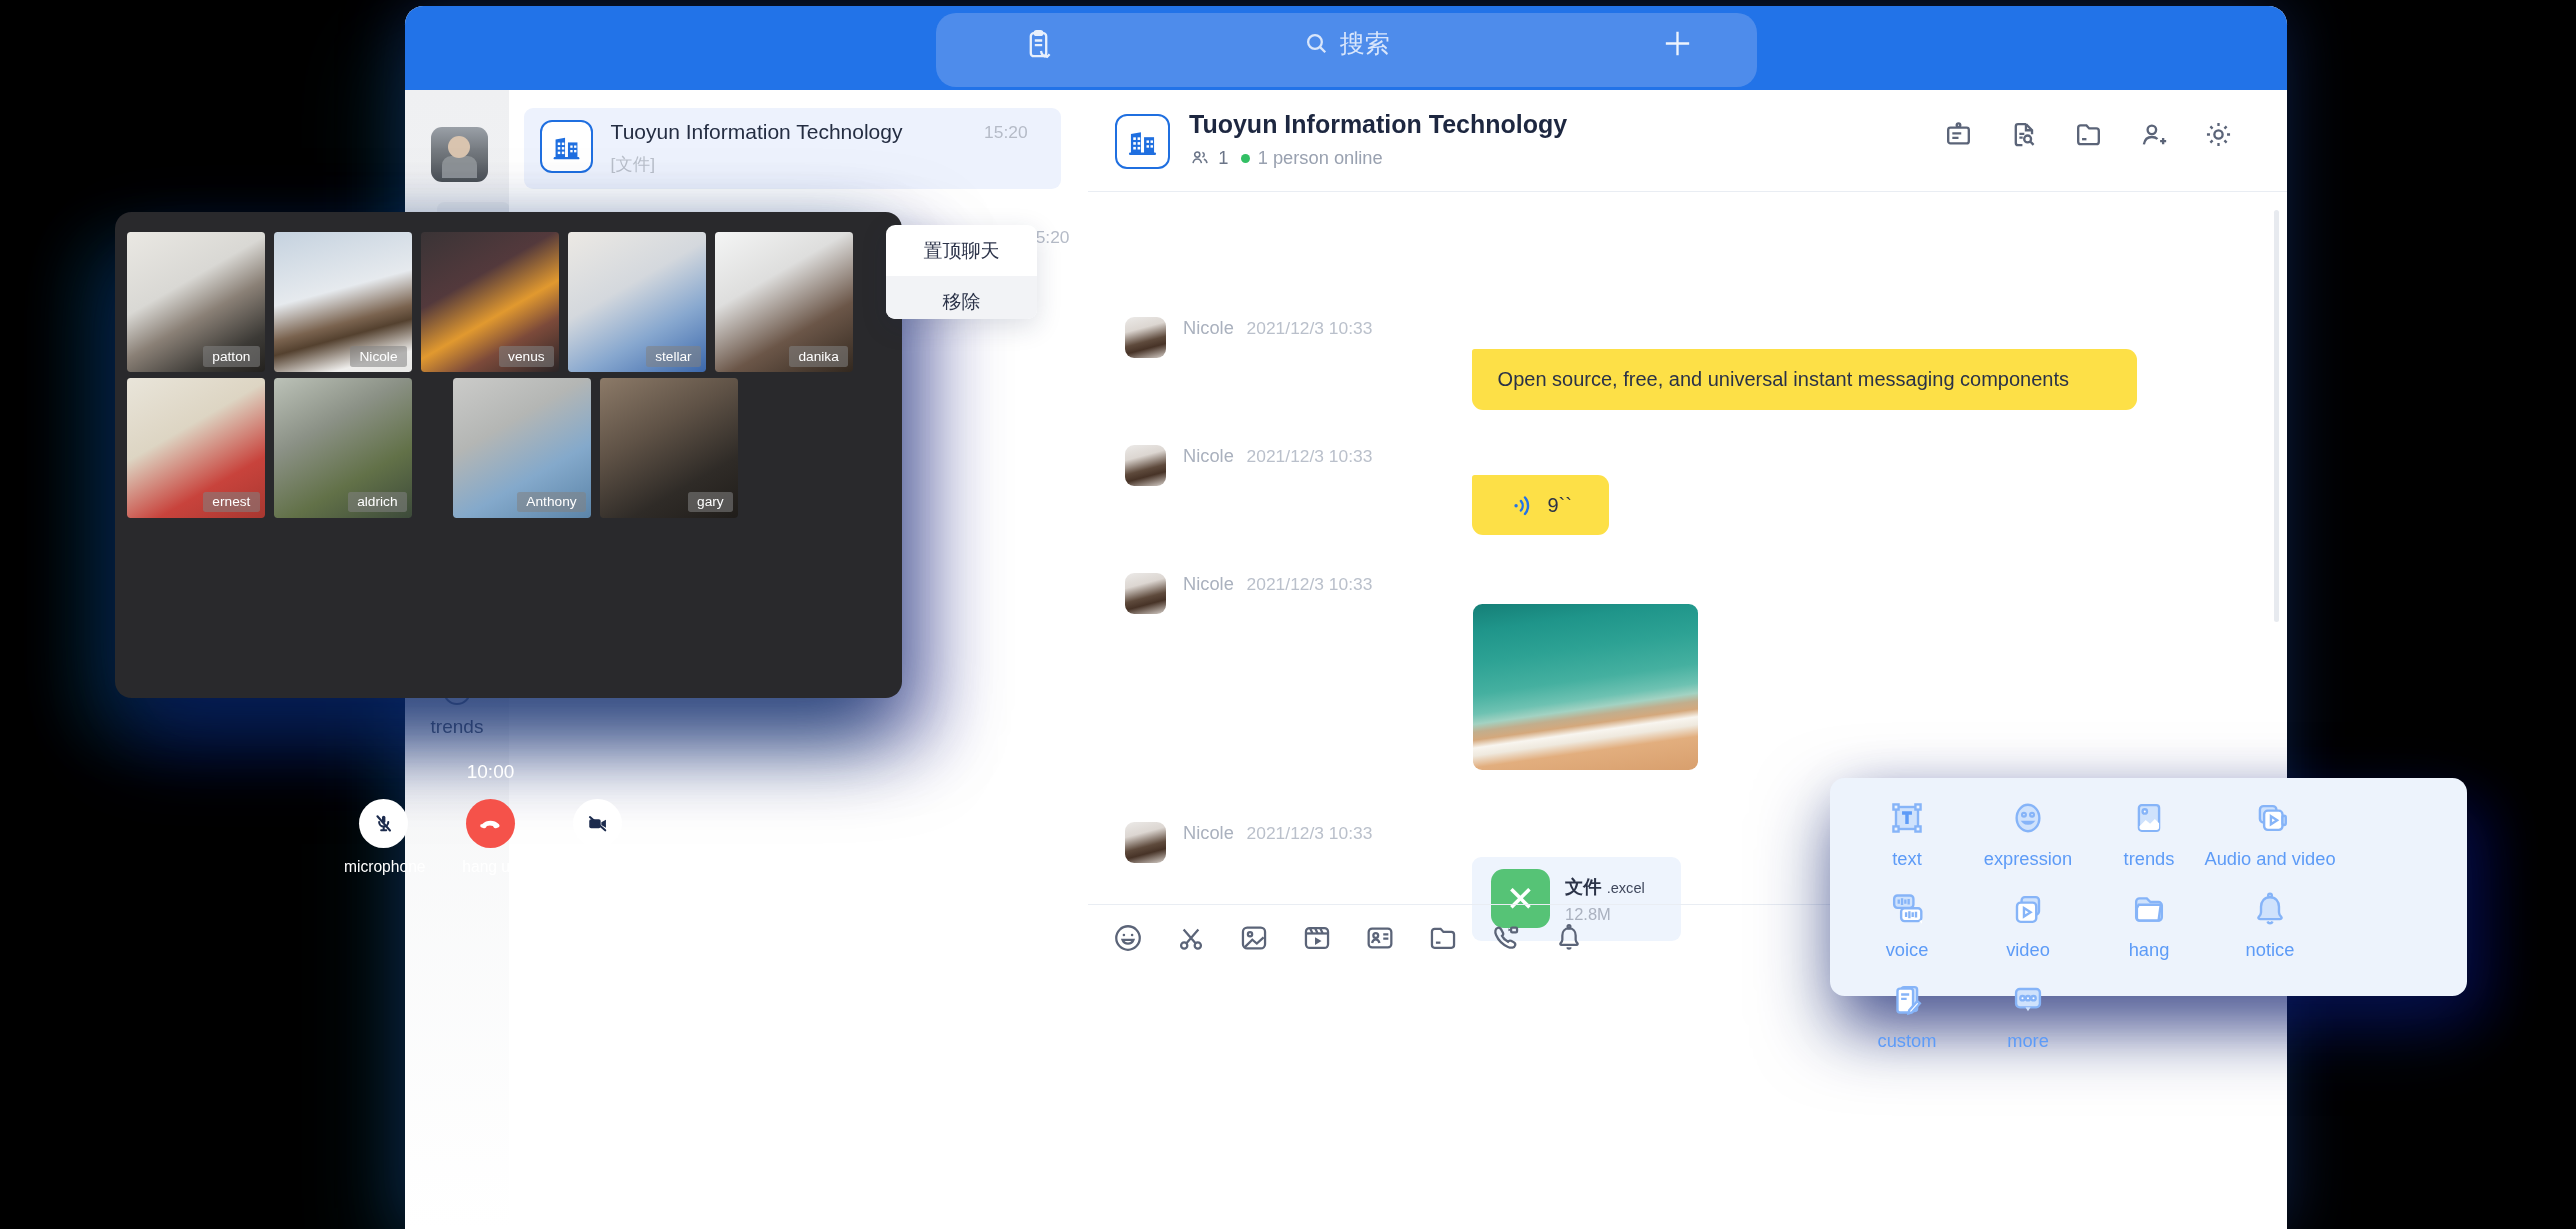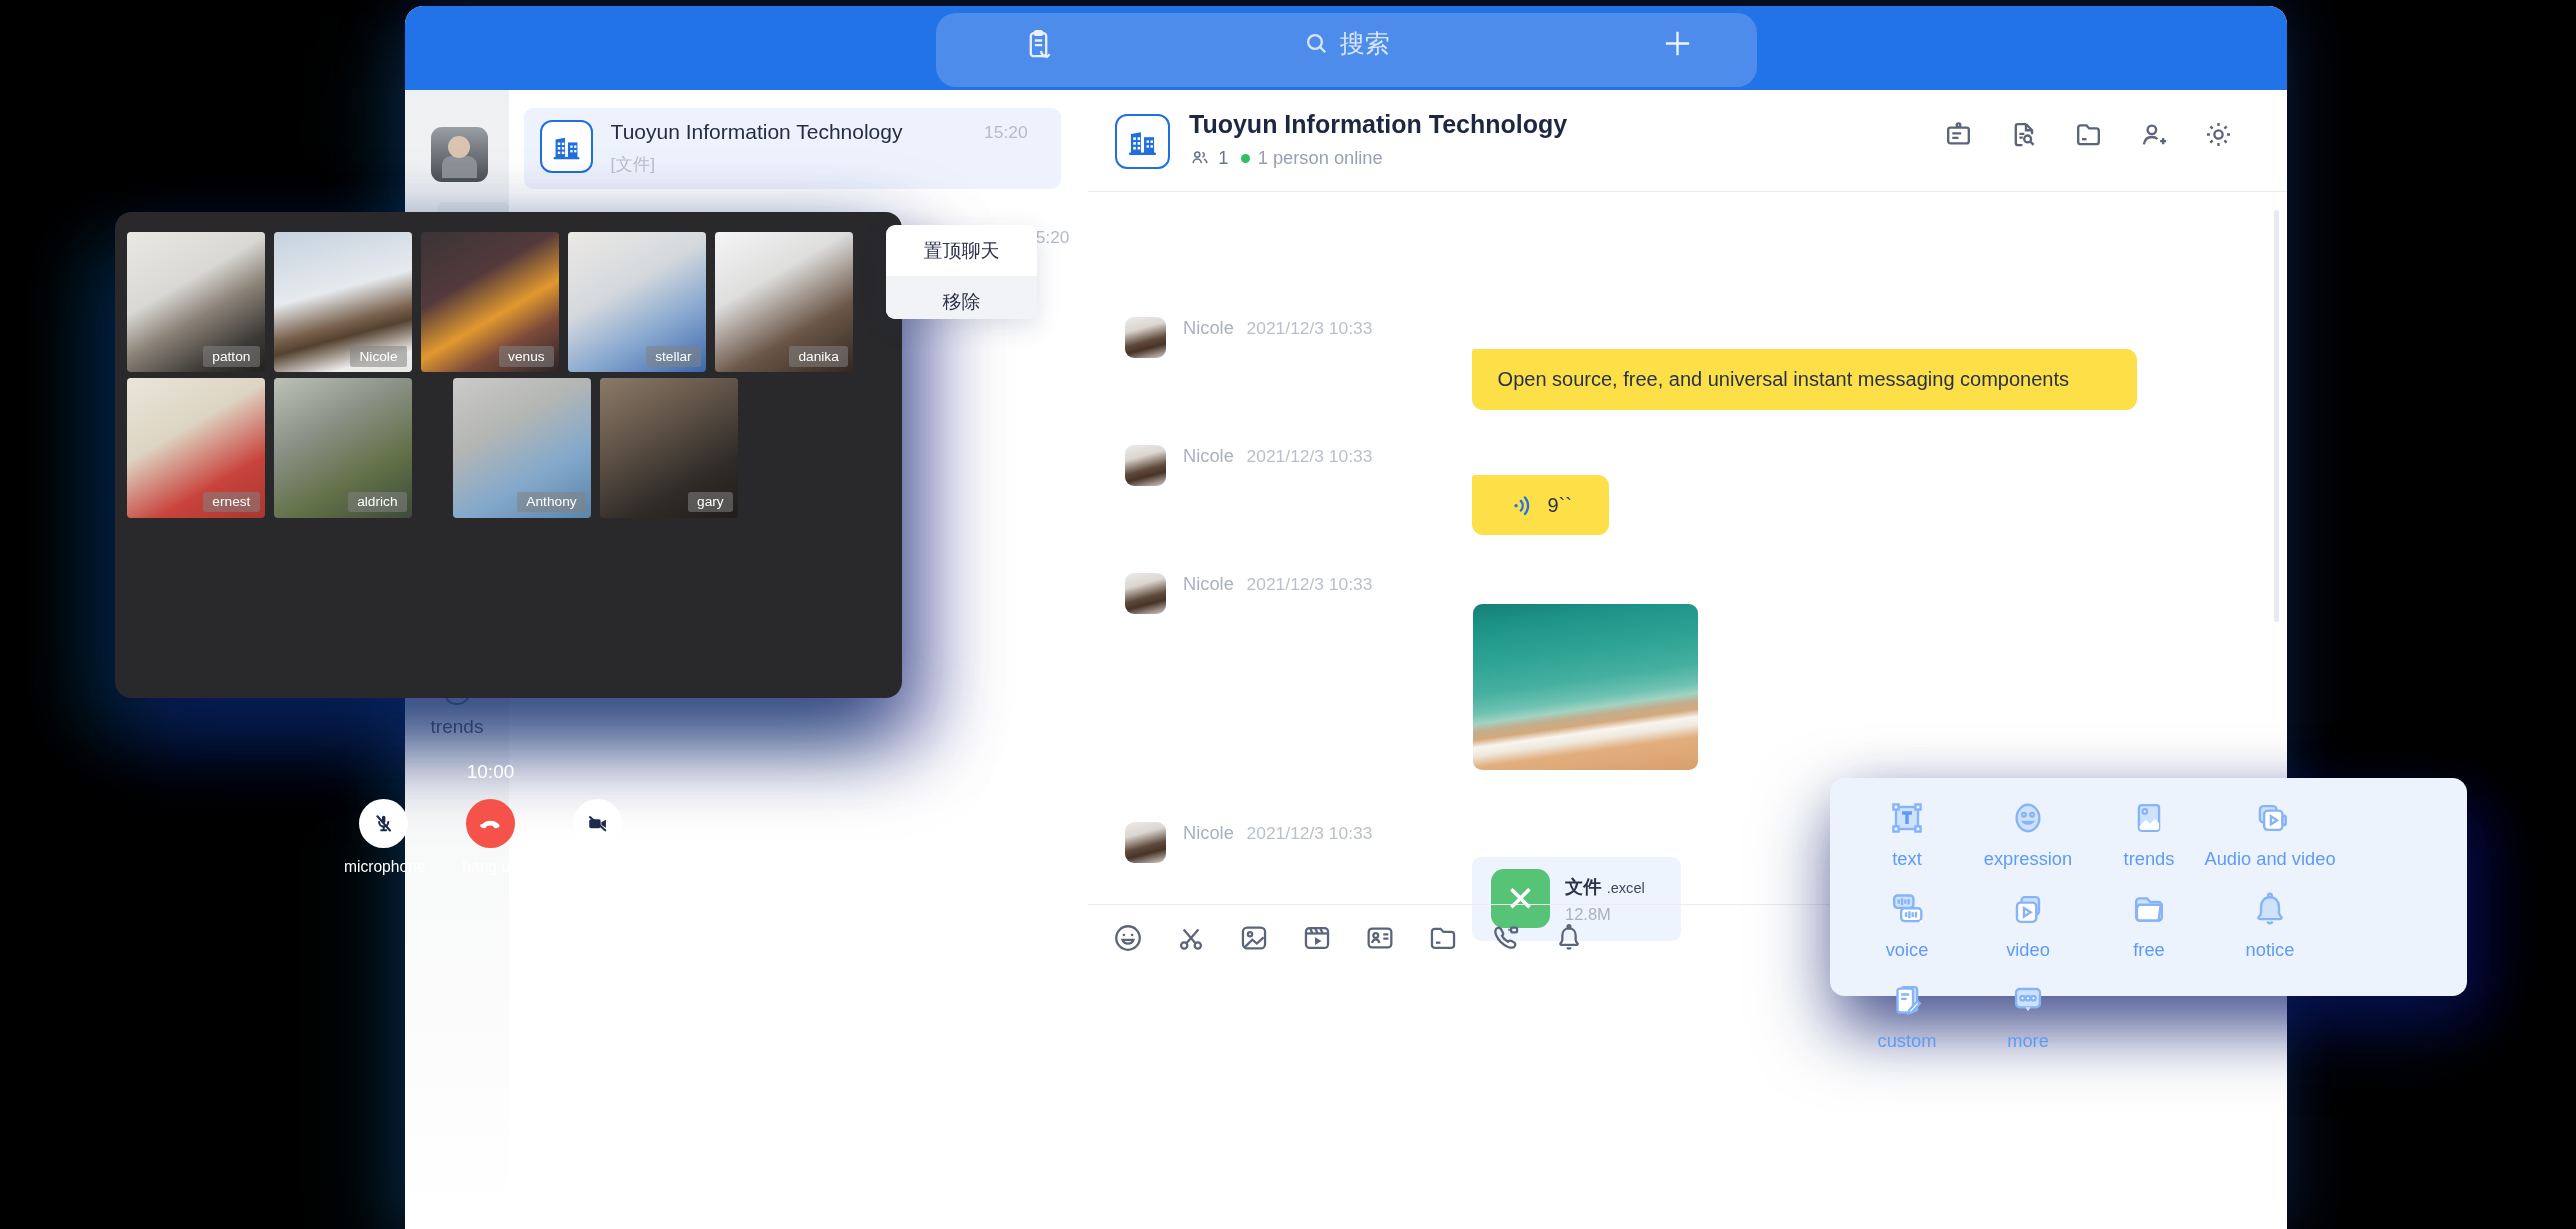--- a/index.html
+++ b/index.html
@@ -469,21 +469,21 @@
         <rect x="6" y="8.5" width="10.5" height="10.5" rx="2" fill="#fff"></rect>
         <path d="M9.8 11.5l3.6 2.3-3.6 2.3z"></path>
       </svg>
       <span class="tlabel">video</span>
     </div>
     <div class="titem">
       <svg width="44" height="44" viewBox="0 0 24 24" fill="none" stroke="#86b4f8" stroke-width="1.3">
         <path d="M5 8a1.8 1.8 0 0 1 1.8-1.8h4l2 2h4.4A1.8 1.8 0 0 1 19 10v6.5a1.8 1.8 0 0 1-1.8 1.8H6.8A1.8 1.8 0 0 1 5 16.5z" fill="#cfe2fc"></path>
         <path d="M5.4 11.5l1-1.8h12l-1.2 8.6H6.8A1.4 1.4 0 0 1 5.4 17z" fill="#fff"></path>
       </svg>
-      <span class="tlabel">free</span>
+      <span class="tlabel">hang</span>
     </div>
     <div class="titem">
       <svg width="44" height="44" viewBox="0 0 24 24" fill="none" stroke="#86b4f8" stroke-width="1.3">
         <circle cx="12" cy="4.6" r="1" fill="#cfe2fc"></circle>
         <path d="M12 5.6c-3.1 0-4.9 2.3-4.9 5.2v3c0 .9-.5 1.8-1.2 2.5-.5.5-.2 1.2.6 1.2h11c.8 0 1.1-.7.6-1.2-.7-.7-1.2-1.6-1.2-2.5v-3c0-2.9-1.8-5.2-4.9-5.2z" fill="#cfe2fc"></path>
         <path d="M10.6 18.8a1.5 1.5 0 0 0 2.8 0"></path>
       </svg>
       <span class="tlabel">notice</span>
     </div>
     <div class="titem">

